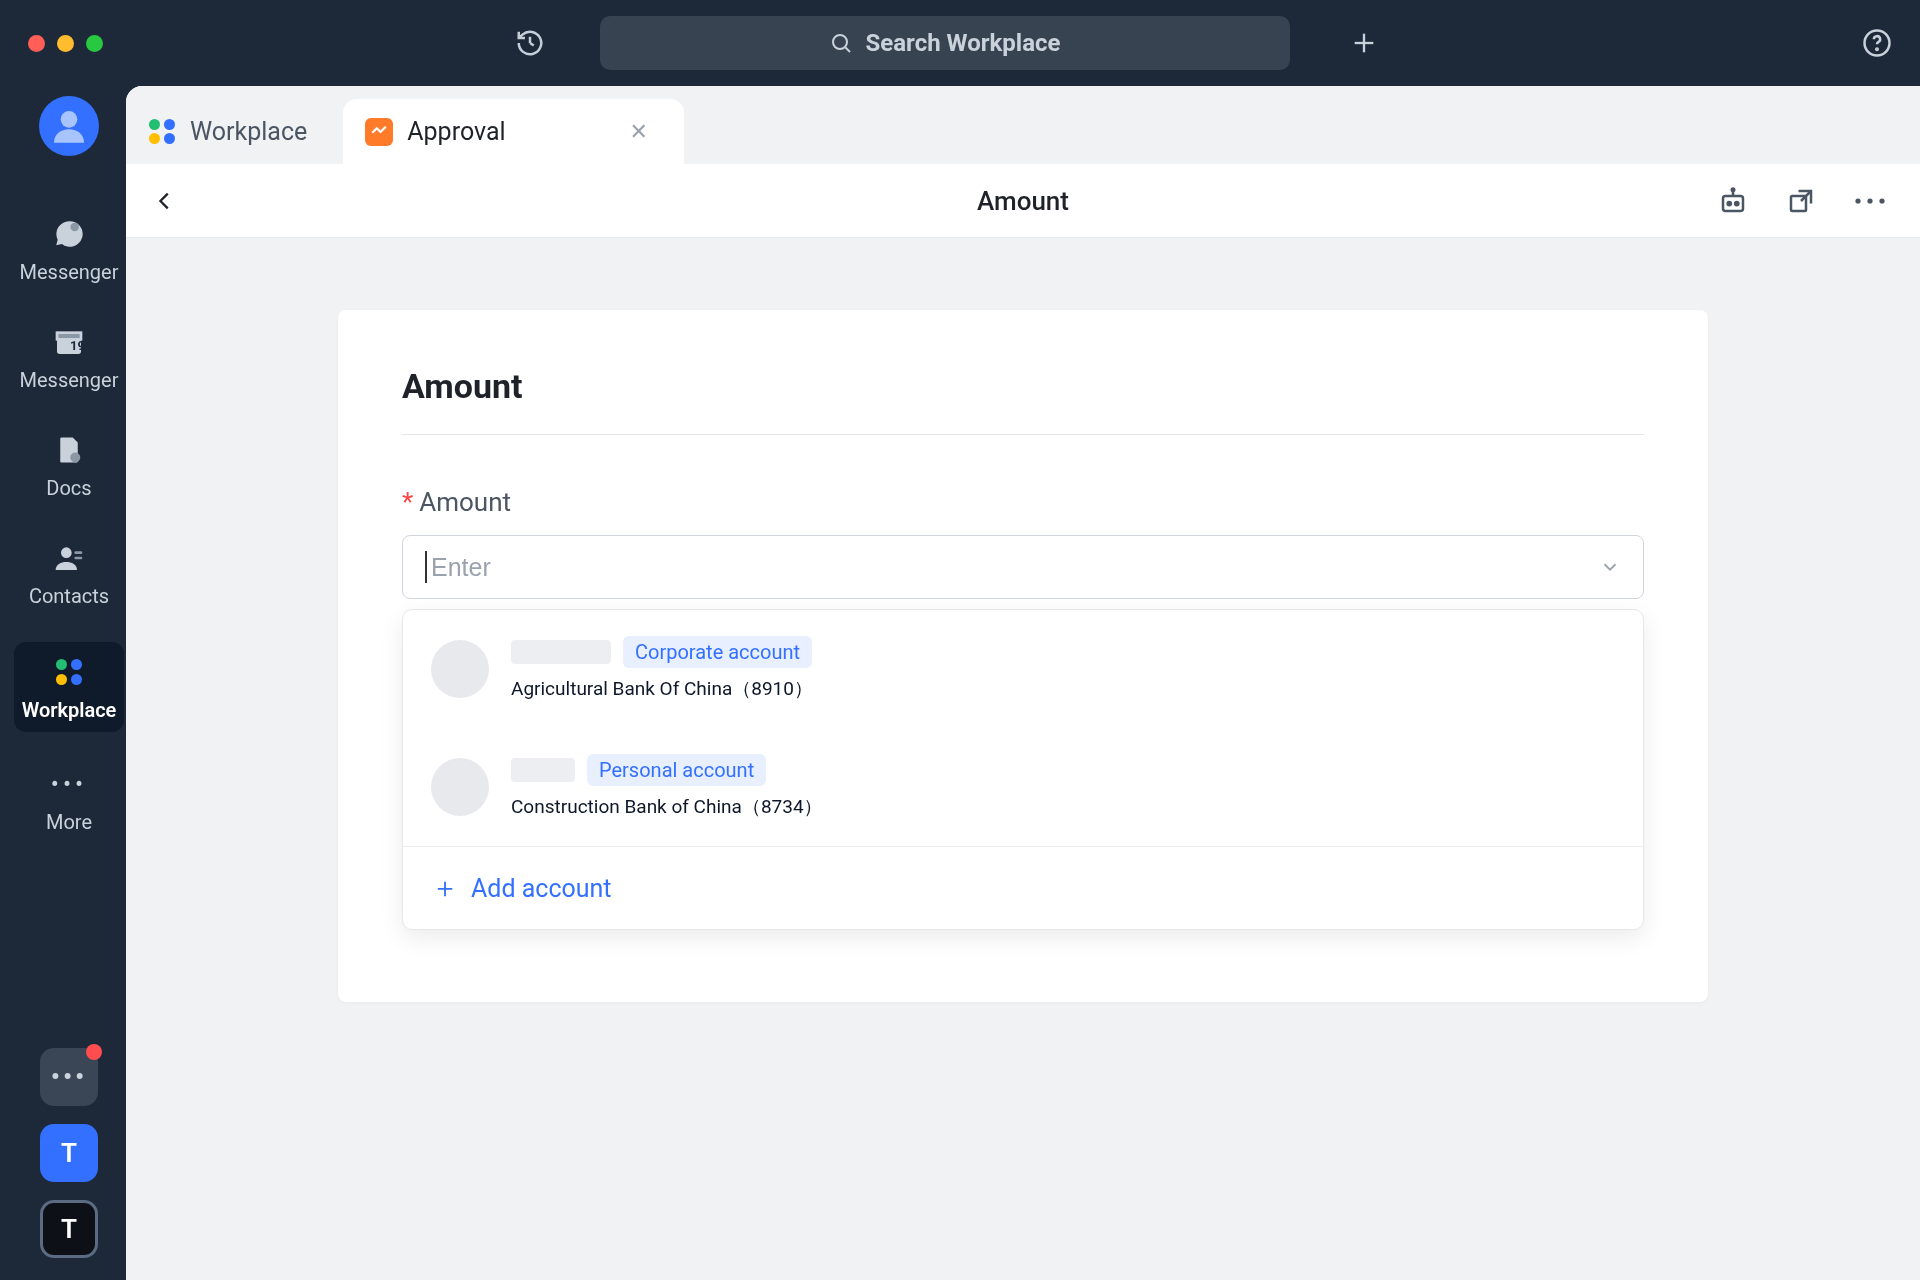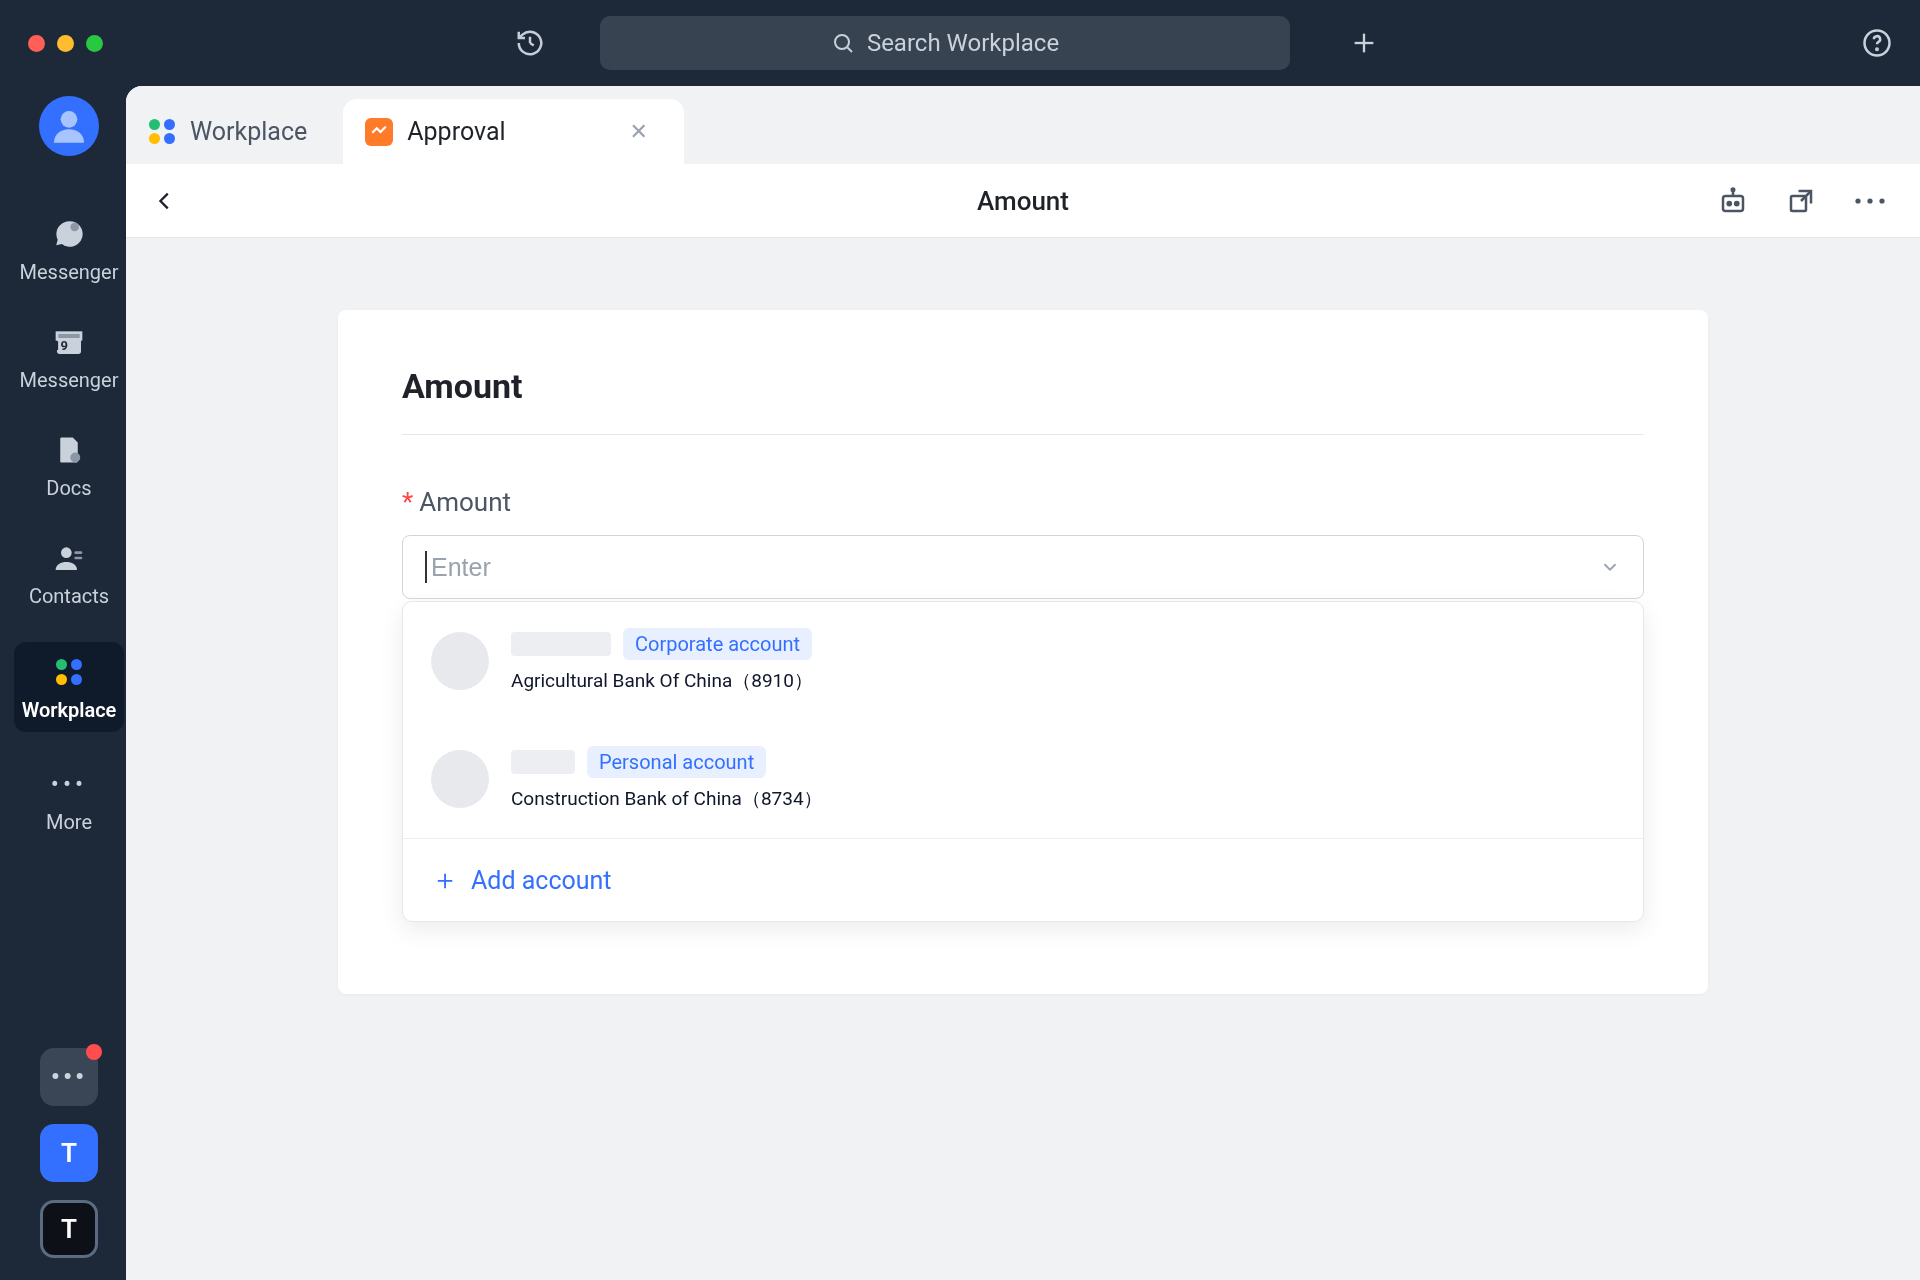--- a/index.html
+++ b/index.html
@@ -34,20 +34,21 @@
     width: 690px;
     height: 54px;
     background: rgba(255,255,255,0.12);
     border-radius: 10px;
     display: flex;
     align-items: center;
     justify-content: center;
     gap: 12px;
     color: #c9d1db;
     font-size: 24px;
+    font-weight: bold;
   }
   .plus-btn { position: absolute; left: 1350px; color: #c9d1db; font-size: 32px; display:flex; align-items:center; }
   .help-btn { position: absolute; right: 28px; color: #c9d1db; display:flex; align-items:center; }
 
   
   .main-wrap { flex: 1; display: flex; background: #1d2939; }
 
   
   .rail {
     width: 126px;
@@ -63,21 +64,21 @@
     padding-left: 12px;
   }
   .avatar {
     width: 60px; height: 60px; border-radius: 50%;
     background: #3370ff;
     display:flex; align-items:center; justify-content:center;
     margin-bottom: 26px;
   }
   .avatar svg { width: 40px; height: 40px; fill: #a8c4ff; }
   .rail-item { display:flex; flex-direction:column; align-items:center; gap:8px; width: 100%; padding:6px 0; cursor:pointer; }
-  .rail-item .ico { color:#c9d1db; height:36px; display:flex; align-items:center; justify-content:flex-start; }
+  .rail-item .ico { color:#c9d1db; height:36px; display:flex; align-items:center; justify-content:flex-end; }
   .rail-item.active { background:#0f1a2a; border-radius:12px; width:110px; padding:12px 0 10px; }
   .rail-item.active .lbl { color:#fff; font-weight:600; }
   .rail-more-dots { letter-spacing: 4px; font-size:24px; color:#c9d1db; }
 
   .rail-bottom { position:absolute; bottom: 22px; display:flex; flex-direction:column; align-items:center; gap:18px; }
   .rail-sq { width:58px; height:58px; border-radius:14px; display:flex; align-items:center; justify-content:center; font-size:26px; font-weight:600; position:relative; }
   .rail-sq.gray { background:#3a4556; color:#cbd3dd; }
   .rail-sq.gray .dot { position:absolute; top:-4px; right:-4px; width:16px; height:16px; background:#ff4d4f; border-radius:50%; }
   .rail-sq.blue { background:#3370ff; color:#fff; }
   .rail-sq.outline { background:#0d1117; color:#fff; border:3px solid #5a6b82; }
@@ -154,21 +155,21 @@
   }
   .input-wrap input {
     border:none; outline:none; flex:1; font-size:25px; color:#1f2329; background:transparent;
   }
   .input-wrap input::placeholder { color:#9aa2ad; }
   .input-wrap .chev { color:#9aa2ad; }
   .caret-bar { width:2px; height:32px; background:#333; margin-right:4px; }
 
   
   .dropdown {
-    margin-top: 2px;
+    margin-top: 10px;
     border:1px solid #e5e7eb;
     border-radius:10px;
     box-shadow: 0 8px 24px rgba(0,0,0,0.08);
     background:#fff;
     overflow:hidden;
   }
   .dd-item {
     display:flex; align-items:center; gap:22px;
     padding: 26px 28px;
     cursor:pointer;

